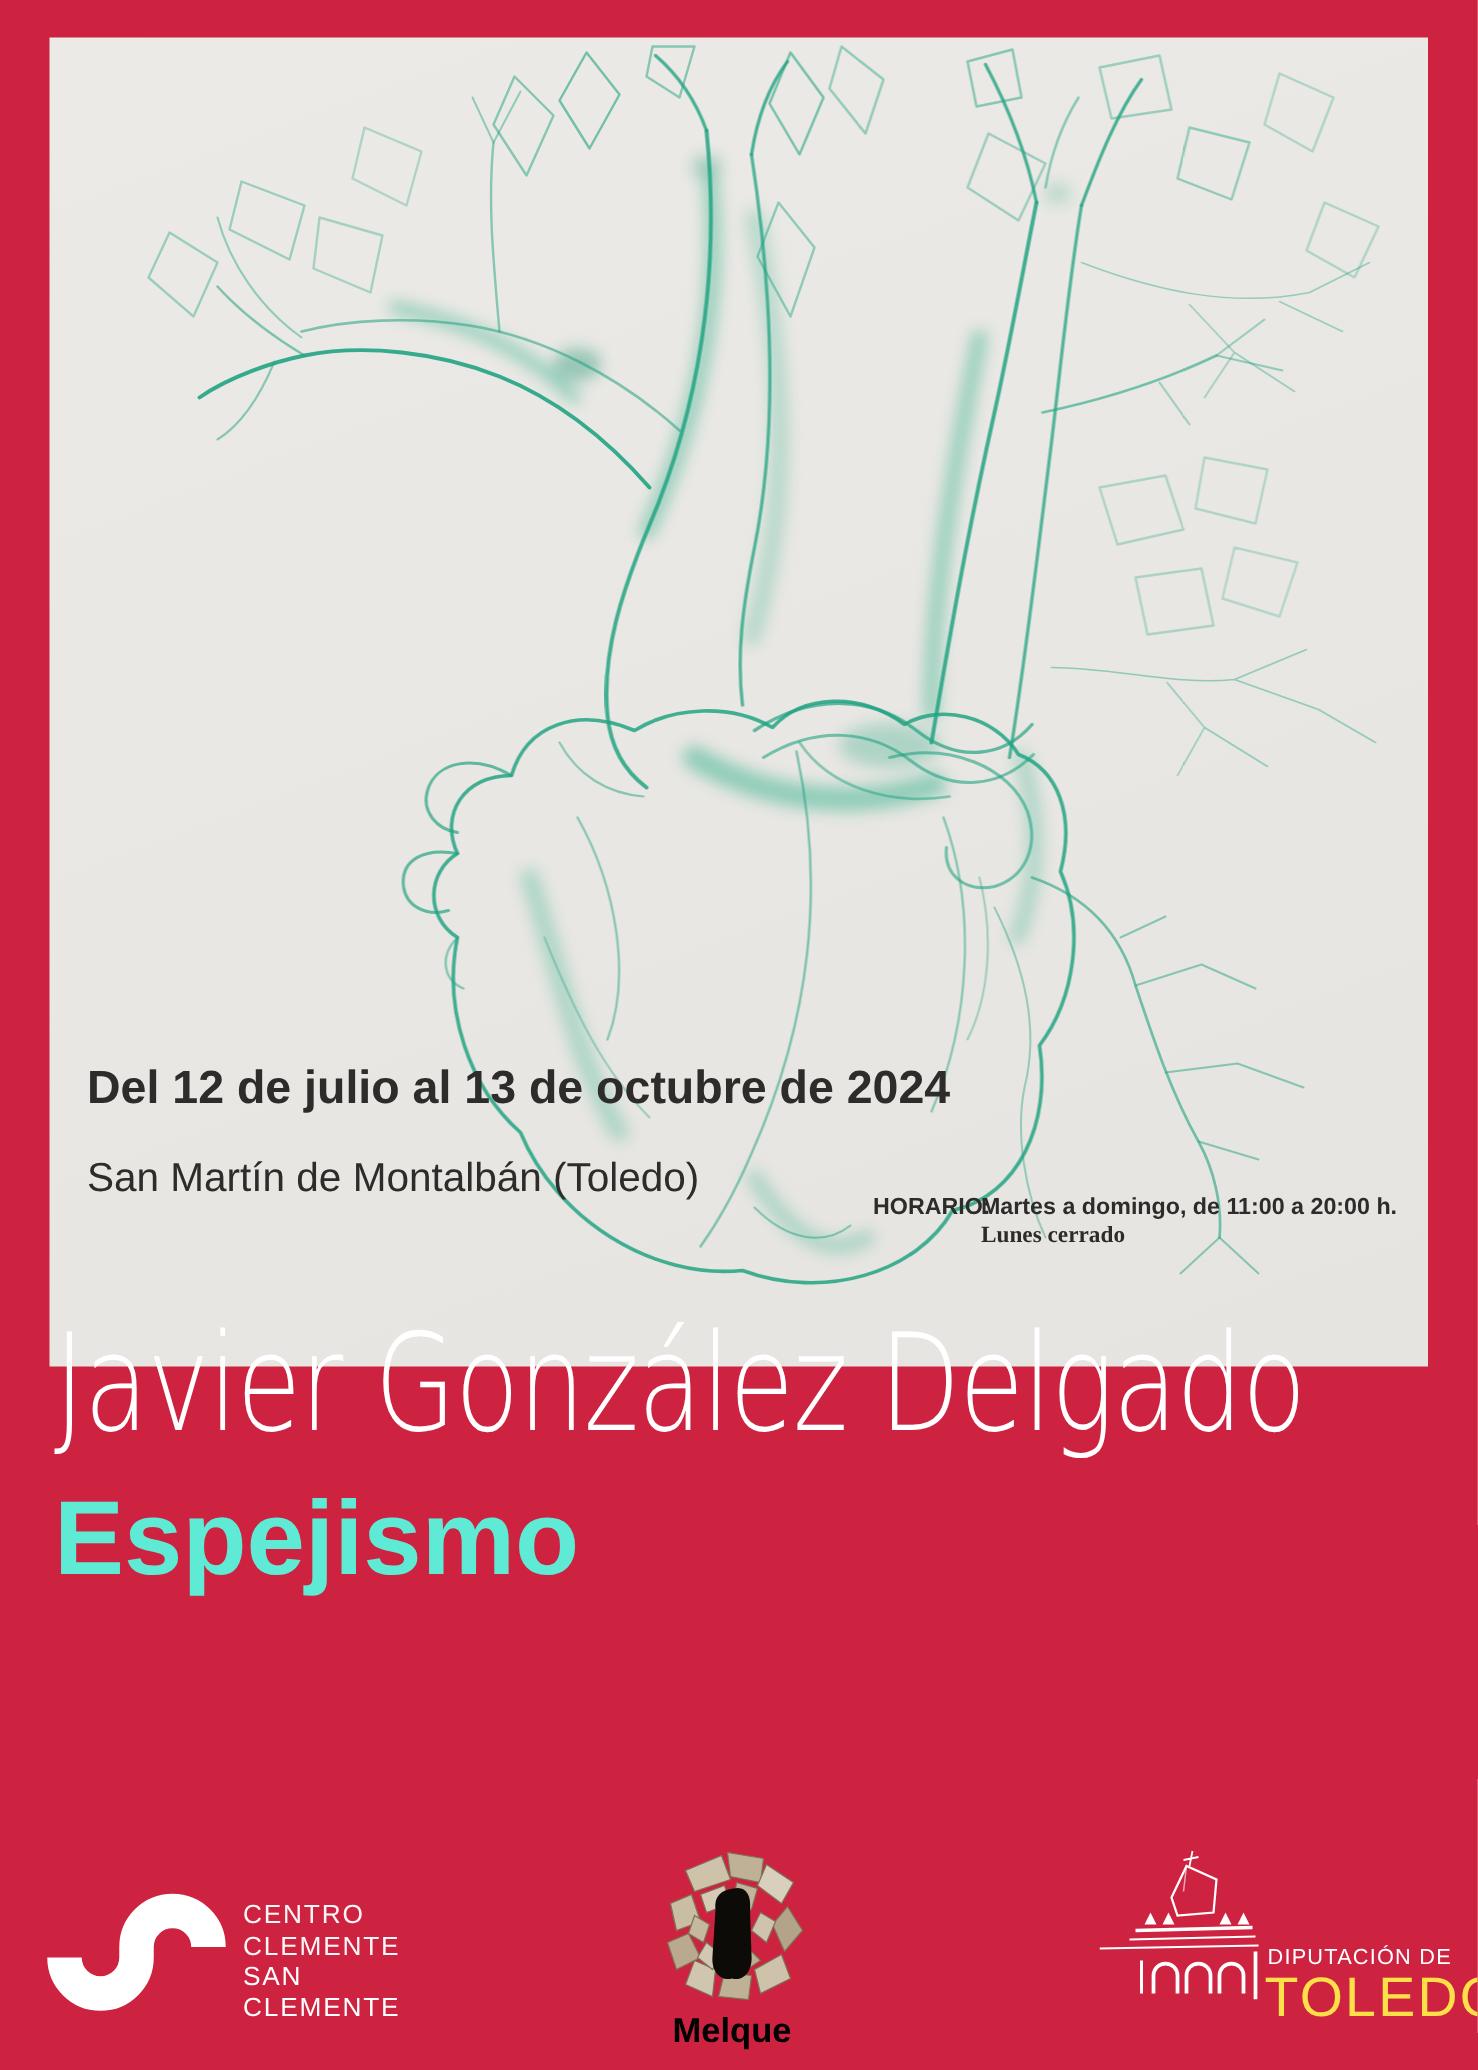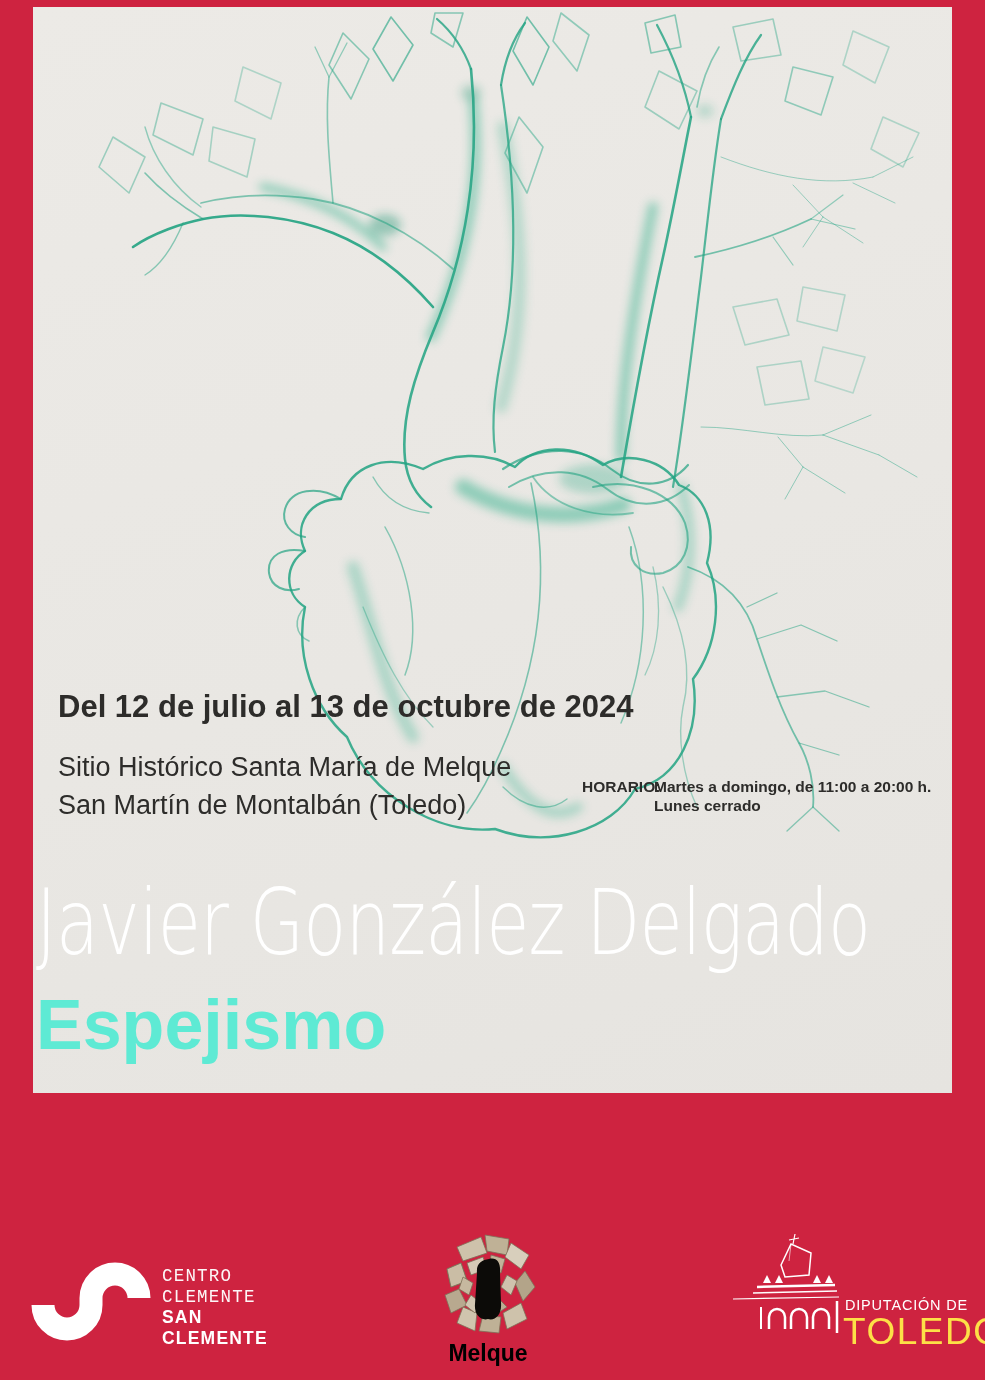--- a/index.html
+++ b/index.html
@@ -1,44 +1,44 @@
 <!DOCTYPE html>
 <html><head>
 <meta charset="utf-8">
 <style>
   * { margin:0; padding:0; box-sizing:border-box; }
   html,body { width:985px; height:1380px; }
   body { font-family:"Liberation Sans", sans-serif; }
   .poster{ position:relative; width:985px; height:1380px; background:#ce2340; overflow:hidden; }
 
   
-  .panel{ position:absolute; left:33px; top:7px; width:919px; height:1086px;
+  .panel{ position:absolute; left:33px; top:25px; width:919px; height:886px;
           background:linear-gradient(160deg,#eceae6 0%,#e9e7e3 55%,#e6e4e0 100%); }
   .panel svg.art{ position:absolute; left:0; top:0; width:919px; height:838px; display:block; }
 
   .dates{ position:absolute; left:25px; top:682px; font-size:31px; font-weight:bold; color:#2d2c2a; letter-spacing:0; }
   .venue{ position:absolute; left:25px; top:741px; font-size:27px; color:#2d2c2a; line-height:38px; }
   .admission{ position:absolute; left:549px; top:736px; font-size:23px; color:#2d2c2a; letter-spacing:.2px; }
   .horario{ position:absolute; left:549px; top:770px; font-size:15.5px; font-weight:bold; color:#2d2c2a;
             display:grid; grid-template-columns:72px auto; line-height:19px; }
-  .horario .h-indent{ grid-column:2; }
+  .horario .h-indent{ grid-column:2;font-family:Liberation Serif, serif; }
 
   
   .artist{ position:absolute; left:36px; top:870px; color:#ffffff; white-space:nowrap;
            font-family:"DejaVu Sans","Liberation Sans",sans-serif; font-weight:200;
            font-size:90px; letter-spacing:-1px; transform:scaleX(.78); transform-origin:left top; }
   .exhib{ position:absolute; left:36px; top:985px; color:#5eead4; font-size:70px; font-weight:bold; }
   .subtitle{ position:absolute; left:36px; top:1070px; color:#fff; font-size:47px; font-weight:bold; }
 
   
   .sc-curve{ position:absolute; left:30px; top:1253px; }
   .sc-text{ position:absolute; left:162px; top:1266px; color:#fff; font-size:17.5px;
             letter-spacing:1.2px; line-height:20.5px; }
-  .sc-text .light{ font-weight:normal; opacity:.96;font-family:Liberation Mono, monospace; }
-  .sc-text .bold{ font-weight:bold; }
+  .sc-text .light{ font-weight:normal; opacity:.96; }
+  .sc-text .bold{ font-weight:normal; }
 
   .melque-img{ position:absolute; left:437px; top:1229px; }
   .melque-label{ position:absolute; left:437px; top:1340px; width:102px; text-align:center;
                  color:#000000; font-size:23px; font-weight:bold; }
 
   .toledo-emblem{ position:absolute; left:733px; top:1231px; }
   .toledo-small{ position:absolute; left:845px; top:1297px; color:#fff; font-size:14.5px; letter-spacing:.8px;text-align:center; }
   .toledo-large{ position:absolute; left:843px; top:1311px; color:#fde047; font-size:37px; letter-spacing:1.5px; }
 </style>
 </head>
@@ -143,21 +143,20 @@
         <path d="M596,520 C618,580 614,656 588,716" stroke-width="1.5" opacity=".5"></path>
         <path d="M620,560 C630,600 626,640 612,668" stroke-width="1.3" opacity=".4"></path>
         <path d="M340,470 C352,492 372,504 396,506" stroke-width="1.4" opacity=".5"></path>
         <path d="M470,780 C492,802 516,806 534,792" stroke-width="1.4" opacity=".5"></path>
       </g>
     </svg>
 
     <div class="dates">Del 12 de julio al 13 de octubre de 2024</div>
 
     <div class="venue">
-      <div>Sitio Histórico Santa María de Melque</div>
       <div>San Martín de Montalbán (Toledo)</div>
     </div>
 
 
     <div class="horario">
       <span>HORARIO:</span>
       <span>Martes a domingo, de 11:00 a 20:00 h.</span>
       <span class="h-indent">Lunes cerrado</span>
     </div>
   </div>

